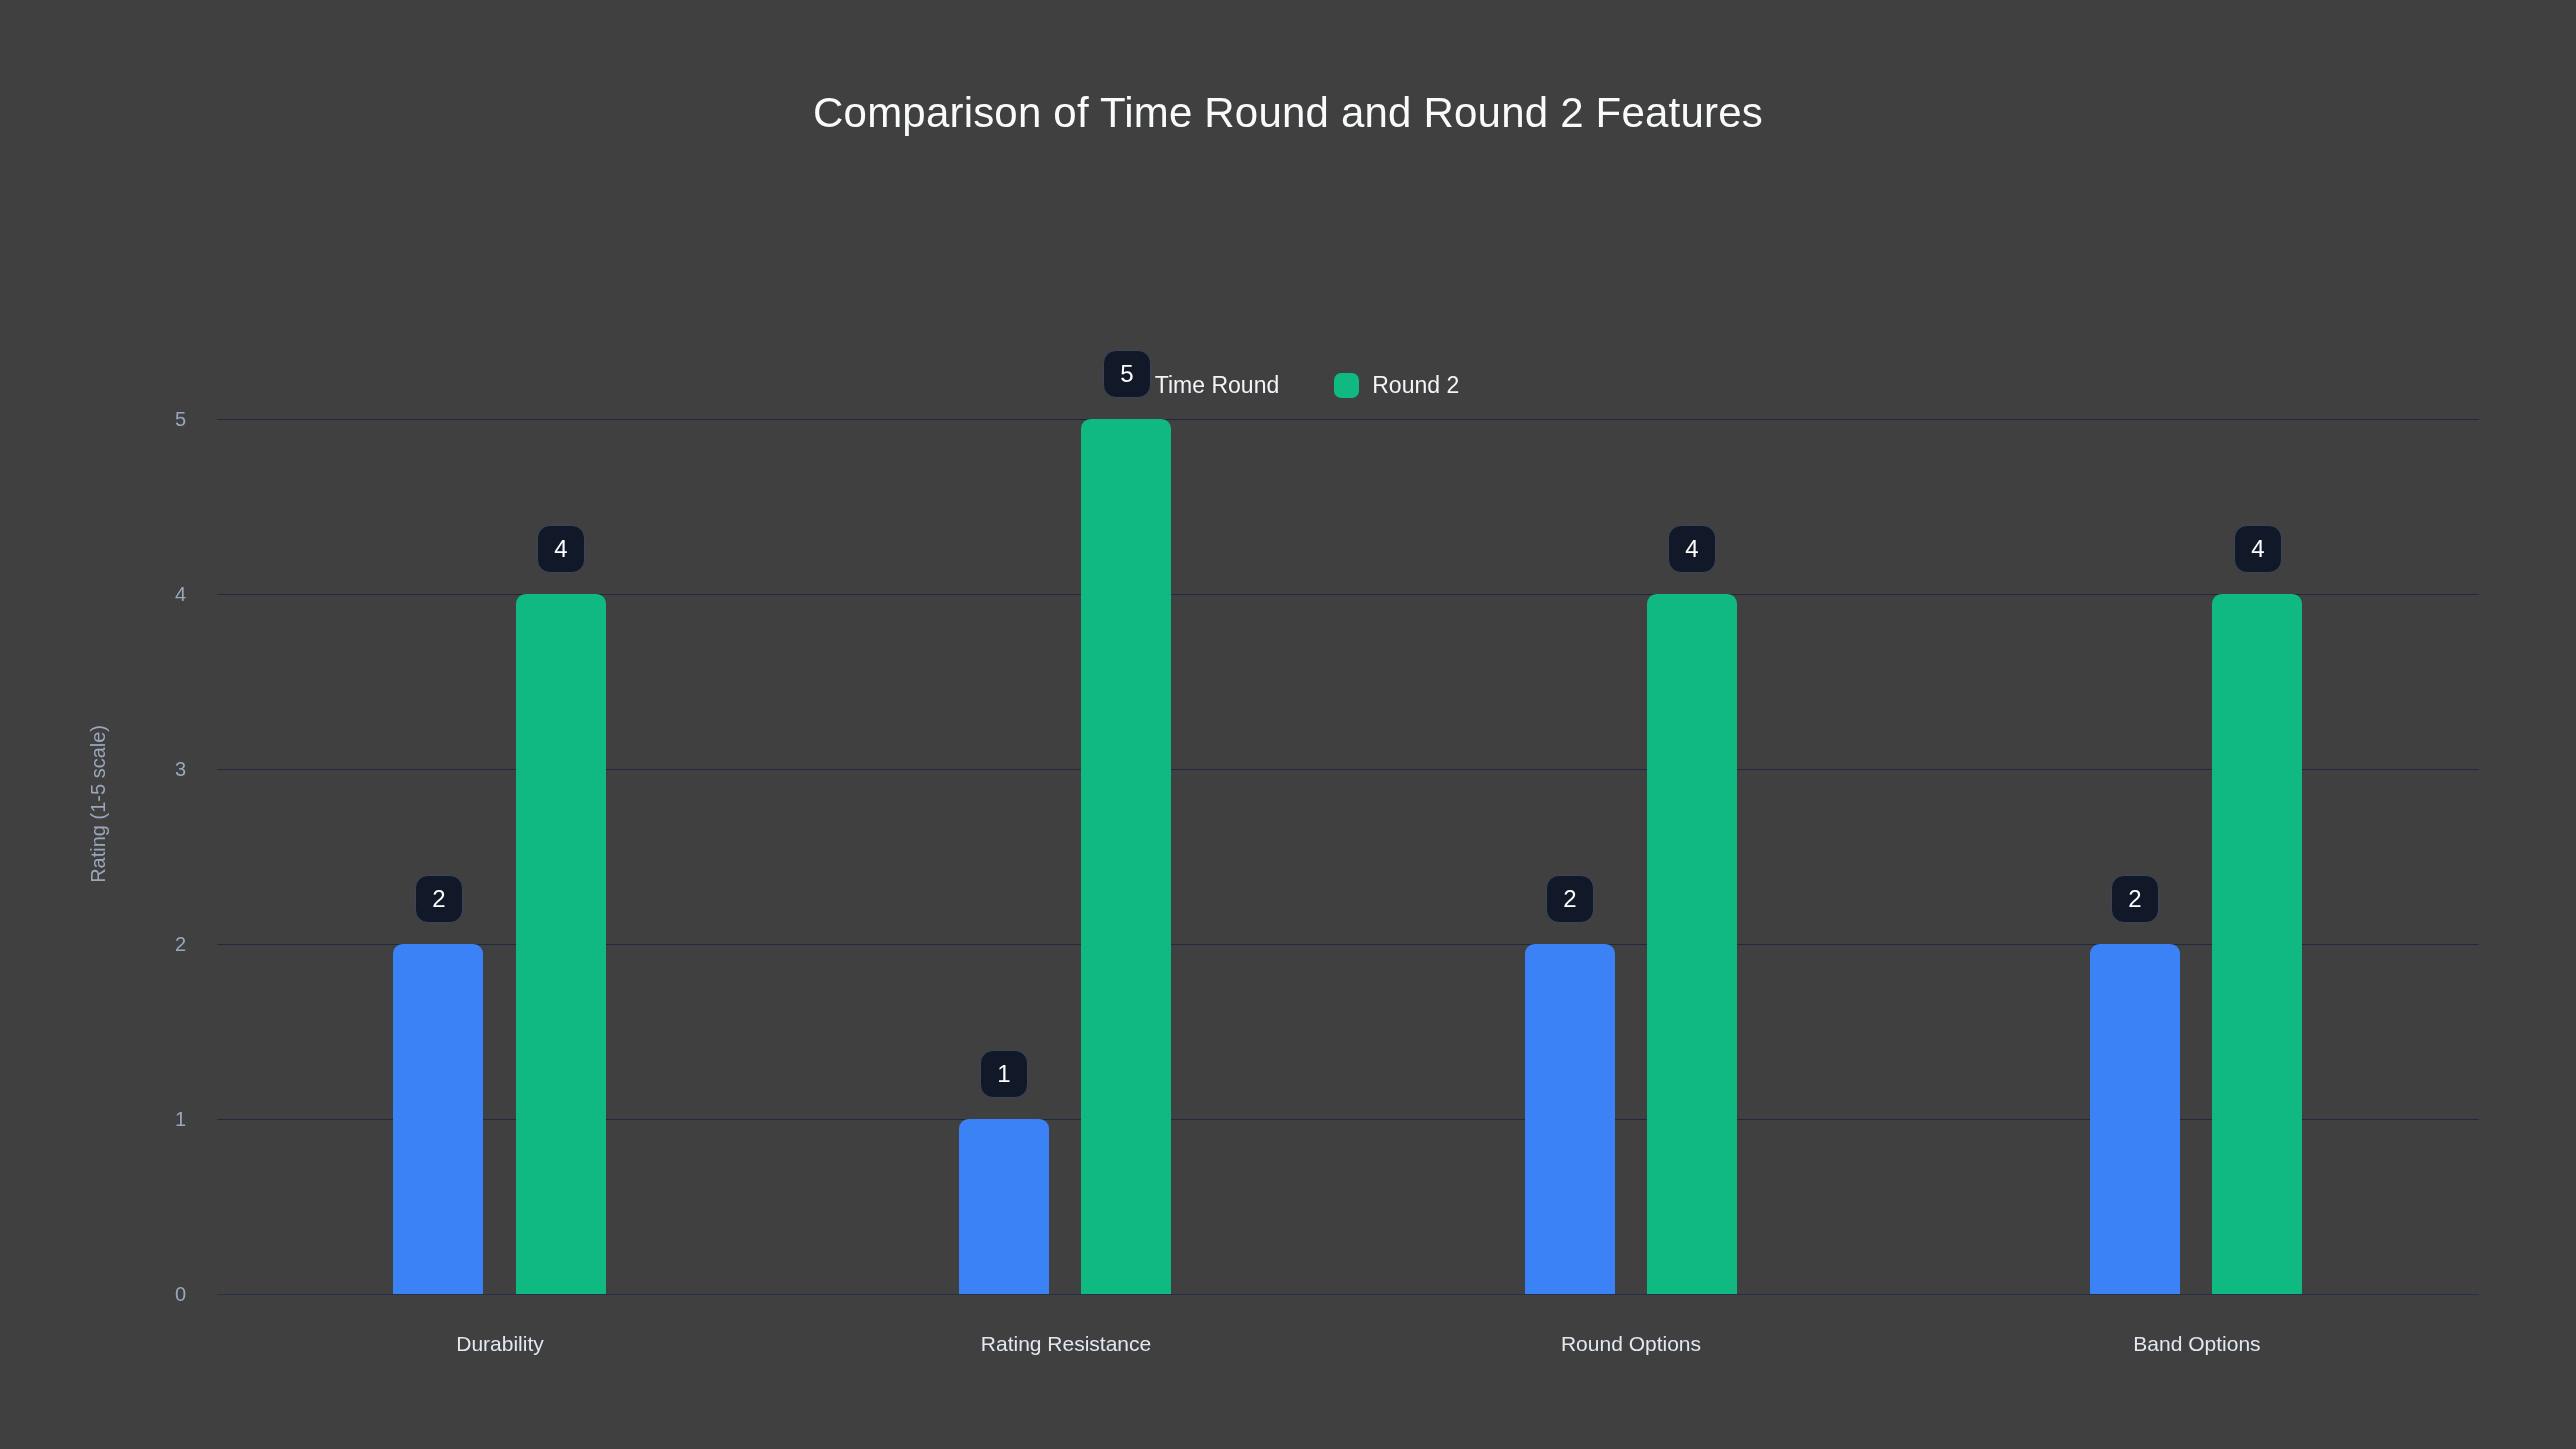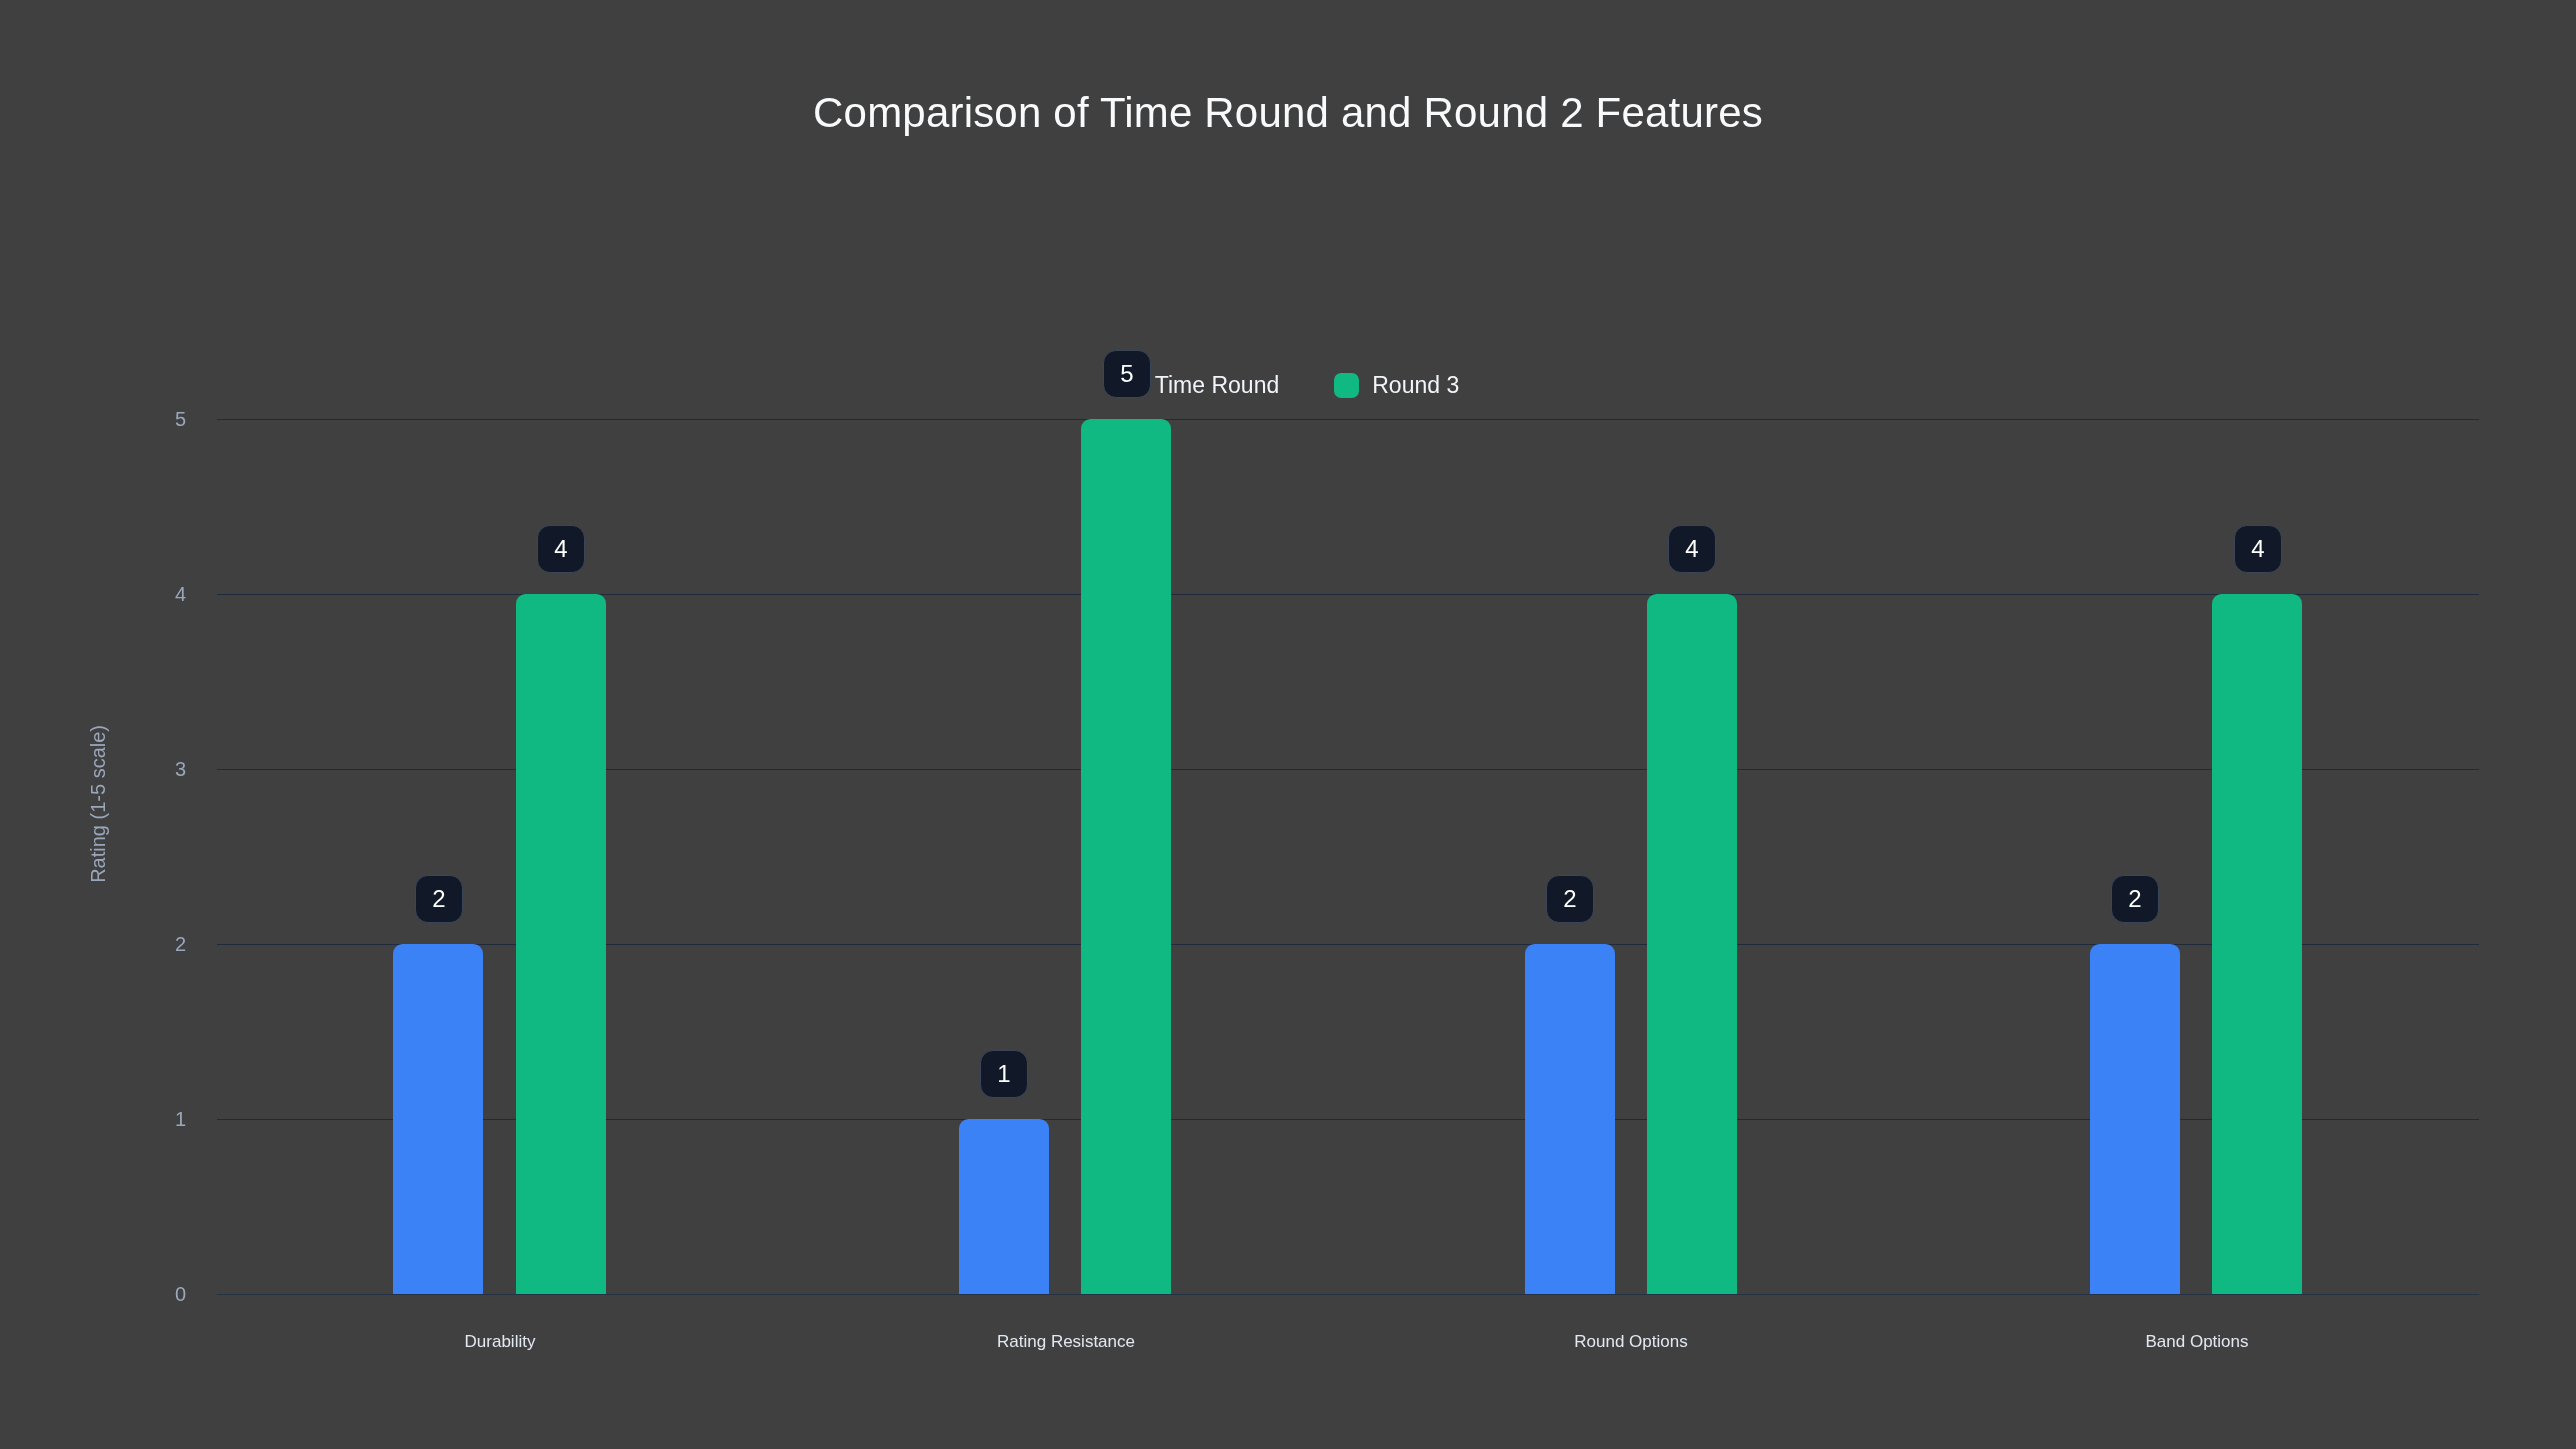--- a/index.html
+++ b/index.html
@@ -135,40 +135,40 @@
     font-size: 24px;
     z-index: 5;
   }
 
   
   .xlabel {
     position: absolute;
     transform: translateX(-50%);
     top: 1332px;
     color: #e2e8f0;
-    font-size: 17px;
+    font-size: 21px;
     white-space: nowrap;
   }
 </style>
 </head>
 <body>
 
 <div id="root">
 
   <div id="chart-title">Comparison of Time Round and Round 2 Features</div>
 
 
   <div id="legend">
       <div class="legend-item">
         <span class="legend-swatch" style="background: rgb(59, 130, 246);"></span>
         <span class="legend-label">Time Round</span>
       </div>
       <div class="legend-item">
         <span class="legend-swatch" style="background: rgb(16, 185, 129);"></span>
-        <span class="legend-label">Round 3</span>
+        <span class="legend-label">Round 2</span>
       </div>
     </div>
 
   <div id="yaxis-title">Rating (1-5 scale)</div>
 
   <div id="plot">
       <div class="gridline baseline" style="top: 875px;"></div>
       <div class="gridline" style="top: 700px;"></div>
       <div class="gridline" style="top: 525px;"></div>
       <div class="gridline" style="top: 350px;"></div>

